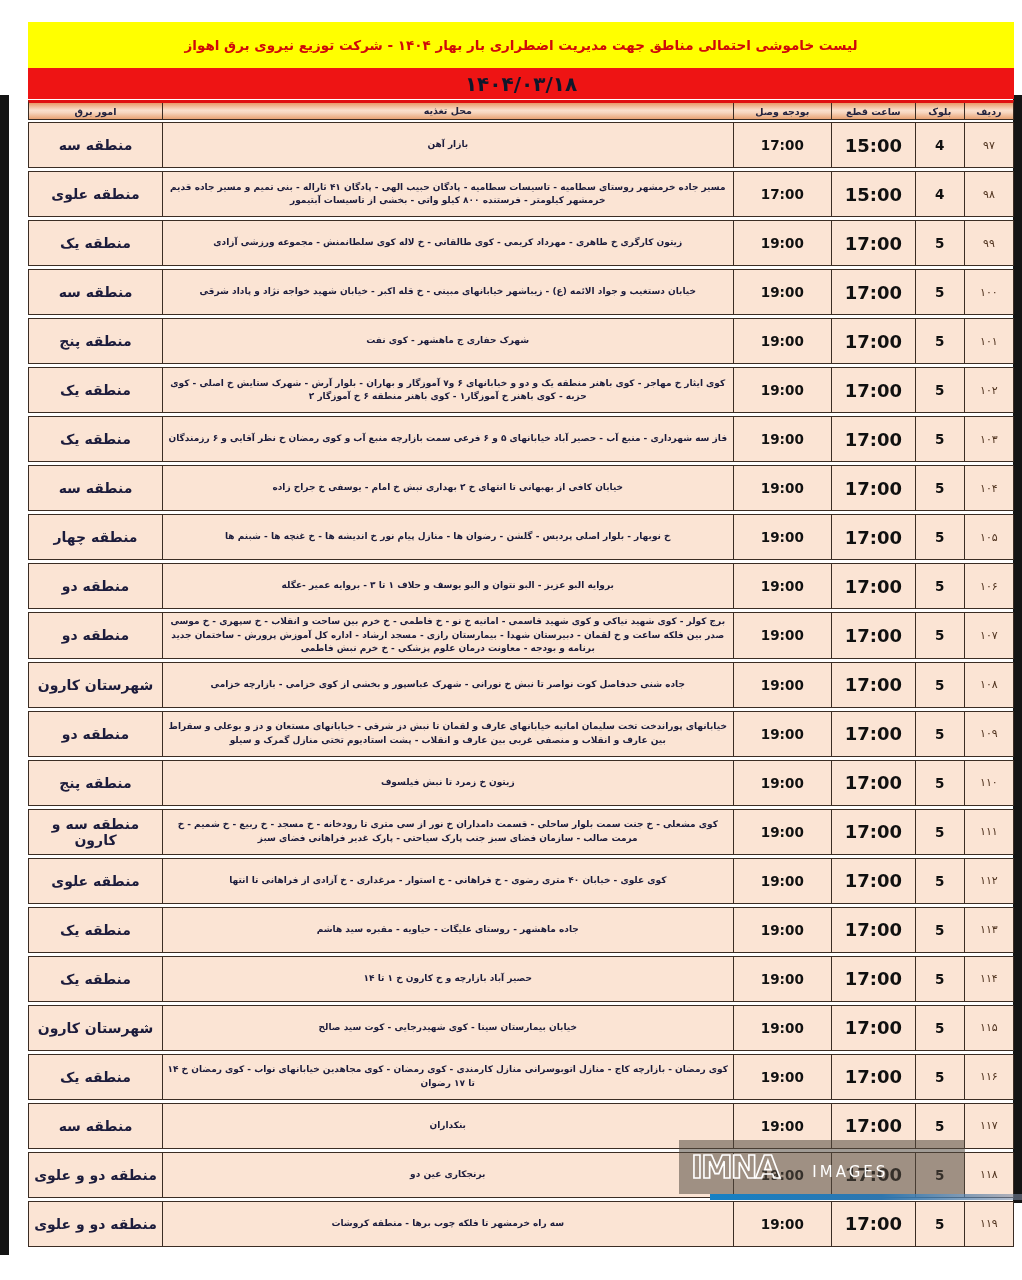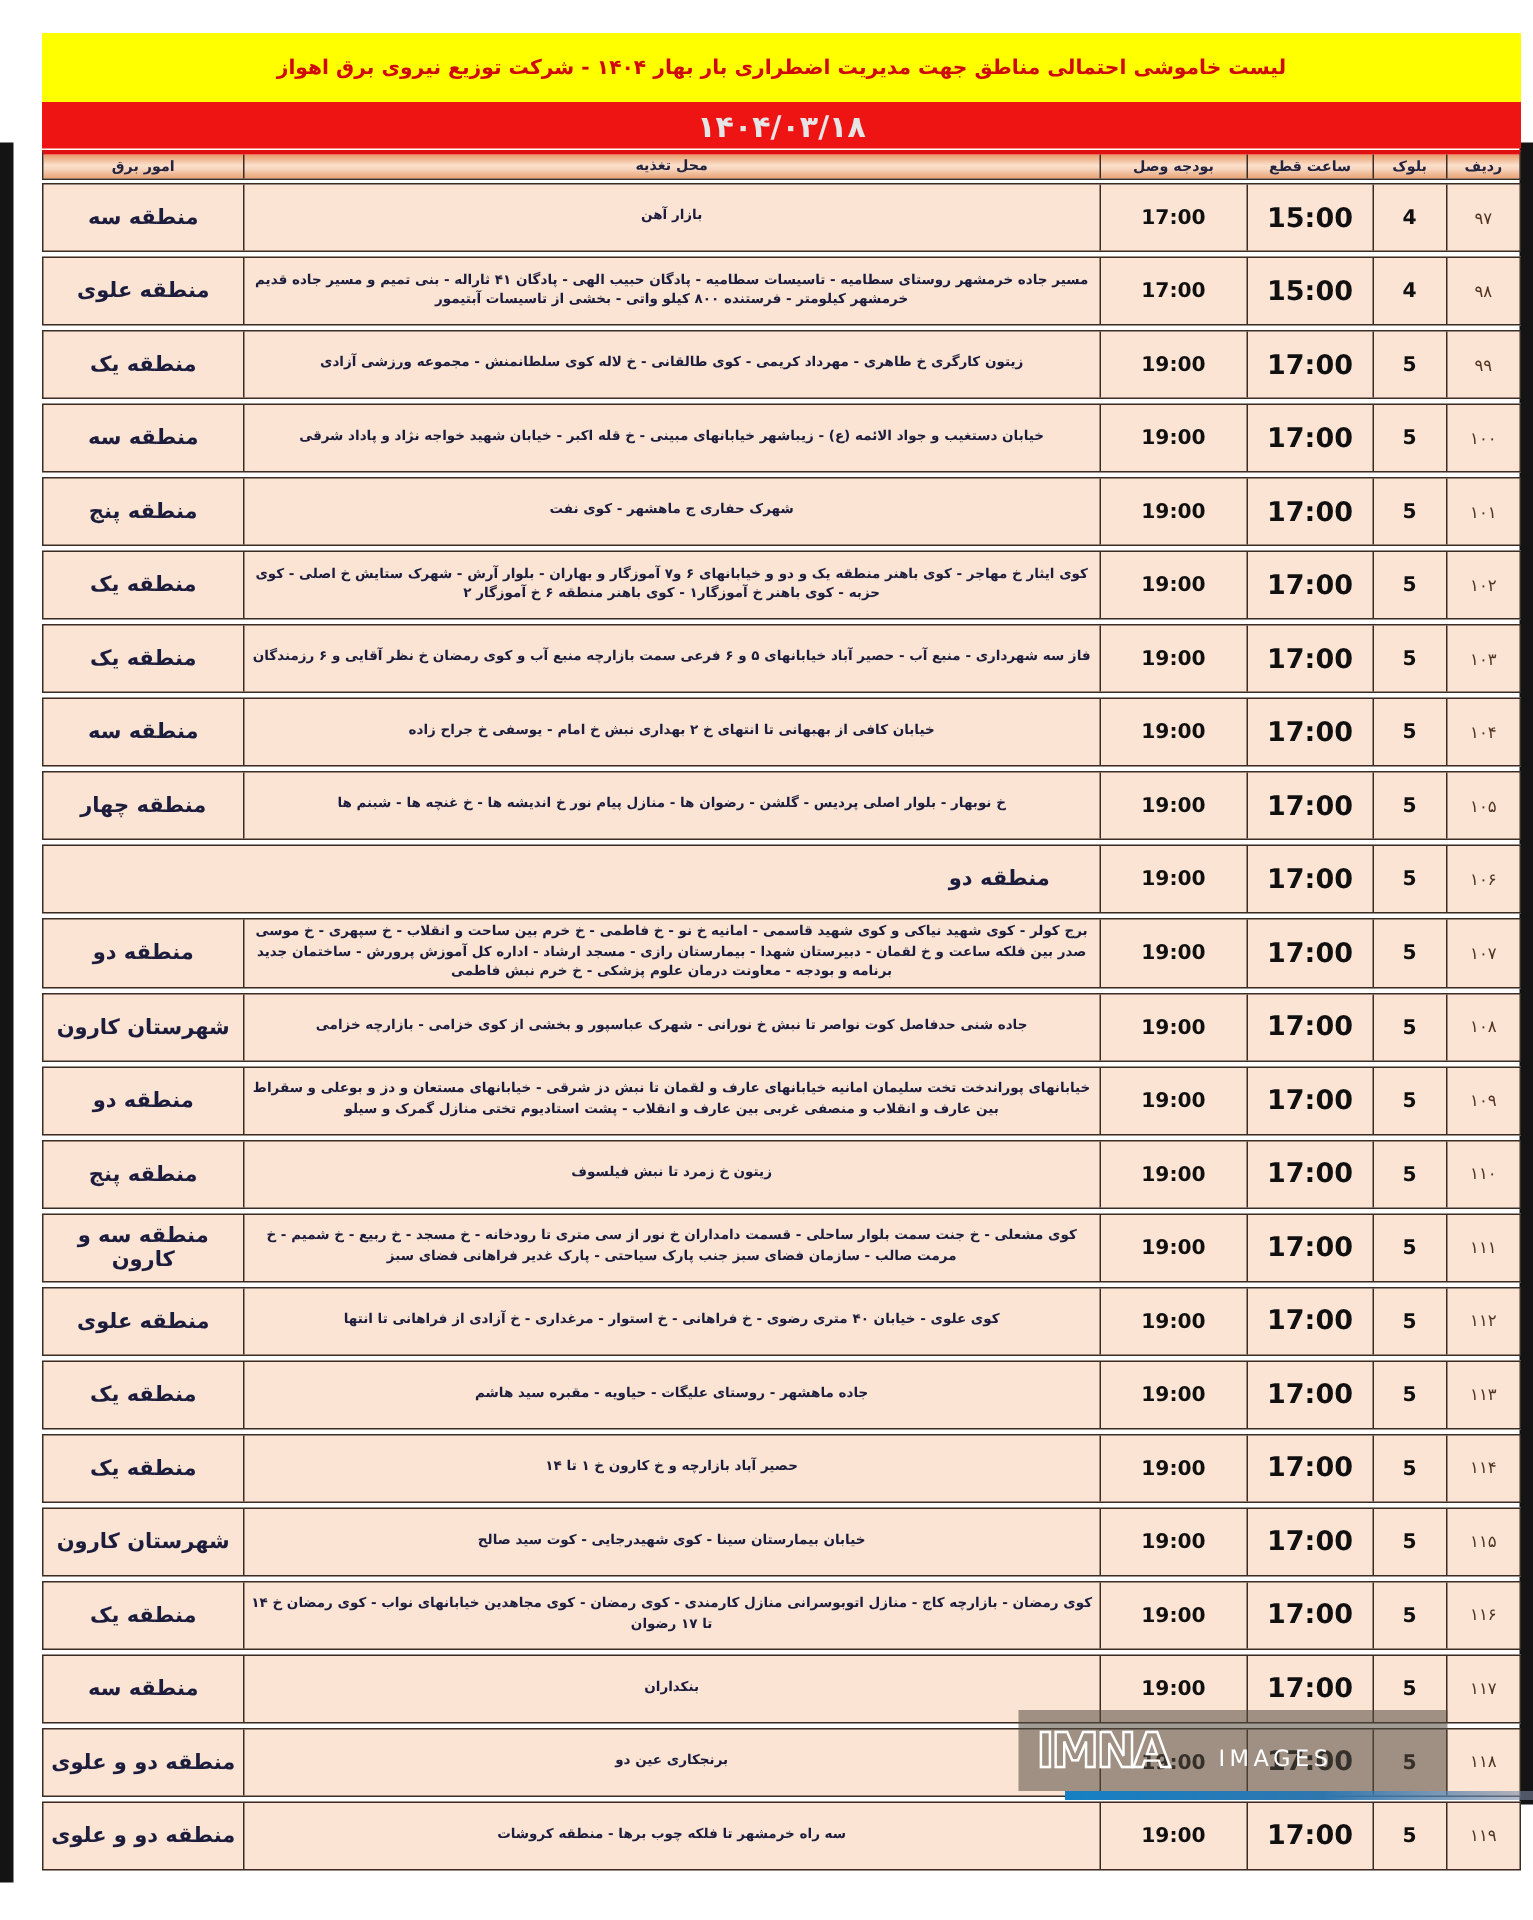--- a/index.html
+++ b/index.html
@@ -17,21 +17,21 @@
   .title-band{
     background:#ffff00;
     height:46px;
     display:flex;align-items:center;justify-content:center;
     color:#cf0a0a;font-weight:bold;font-size:13.5px;
   }
   .date-band{
     background:#ee1414;
     height:31px;
     display:flex;align-items:center;justify-content:center;
-    color:#e5e5e5;font-weight:bold;font-size:20px;
+    color:#0f172a;font-weight:bold;font-size:20px;
     letter-spacing:1px;
   }
 
   
   .outage-table{margin-top:1px;}
   .t-row{
     display:flex;
     direction:rtl;
     border:1px solid #3b2d24;
     background:#fbe4d4;
@@ -209,20 +209,21 @@
     <div class="cell c-rec">19:00</div>
     <div class="cell c-loc">خ نوبهار - بلوار اصلی پردیس - گلشن - رضوان ها - منازل پیام نور خ اندیشه ها - خ غنچه ها - شبنم ها</div>
     <div class="cell c-dist">منطقه چهار</div>
   </div>
 
   <div class="t-row">
     <div class="cell c-radif">۱۰۶</div>
     <div class="cell c-block">5</div>
     <div class="cell c-cut">17:00</div>
     <div class="cell c-rec">19:00</div>
+    <div class="cell c-loc">بروایه البو عزیز - البو نتوان و البو یوسف و حلاف ۱ تا ۳ - بروایه عمیر -عگله</div>
     <div class="cell c-dist">منطقه دو</div>
   </div>
 
   <div class="t-row">
     <div class="cell c-radif">۱۰۷</div>
     <div class="cell c-block">5</div>
     <div class="cell c-cut">17:00</div>
     <div class="cell c-rec">19:00</div>
     <div class="cell c-loc">برج کولر - کوی شهید نیاکی و کوی شهید قاسمی - امانیه خ نو - خ فاطمی - خ خرم بین ساحت و انقلاب - خ سپهری - خ موسی صدر بین فلکه ساعت و خ لقمان - دبیرستان شهدا - بیمارستان رازی - مسجد ارشاد - اداره کل آموزش پرورش - ساختمان جدید برنامه و بودجه - معاونت درمان علوم پزشکی - خ خرم نبش فاطمی</div>
     <div class="cell c-dist">منطقه دو</div>

